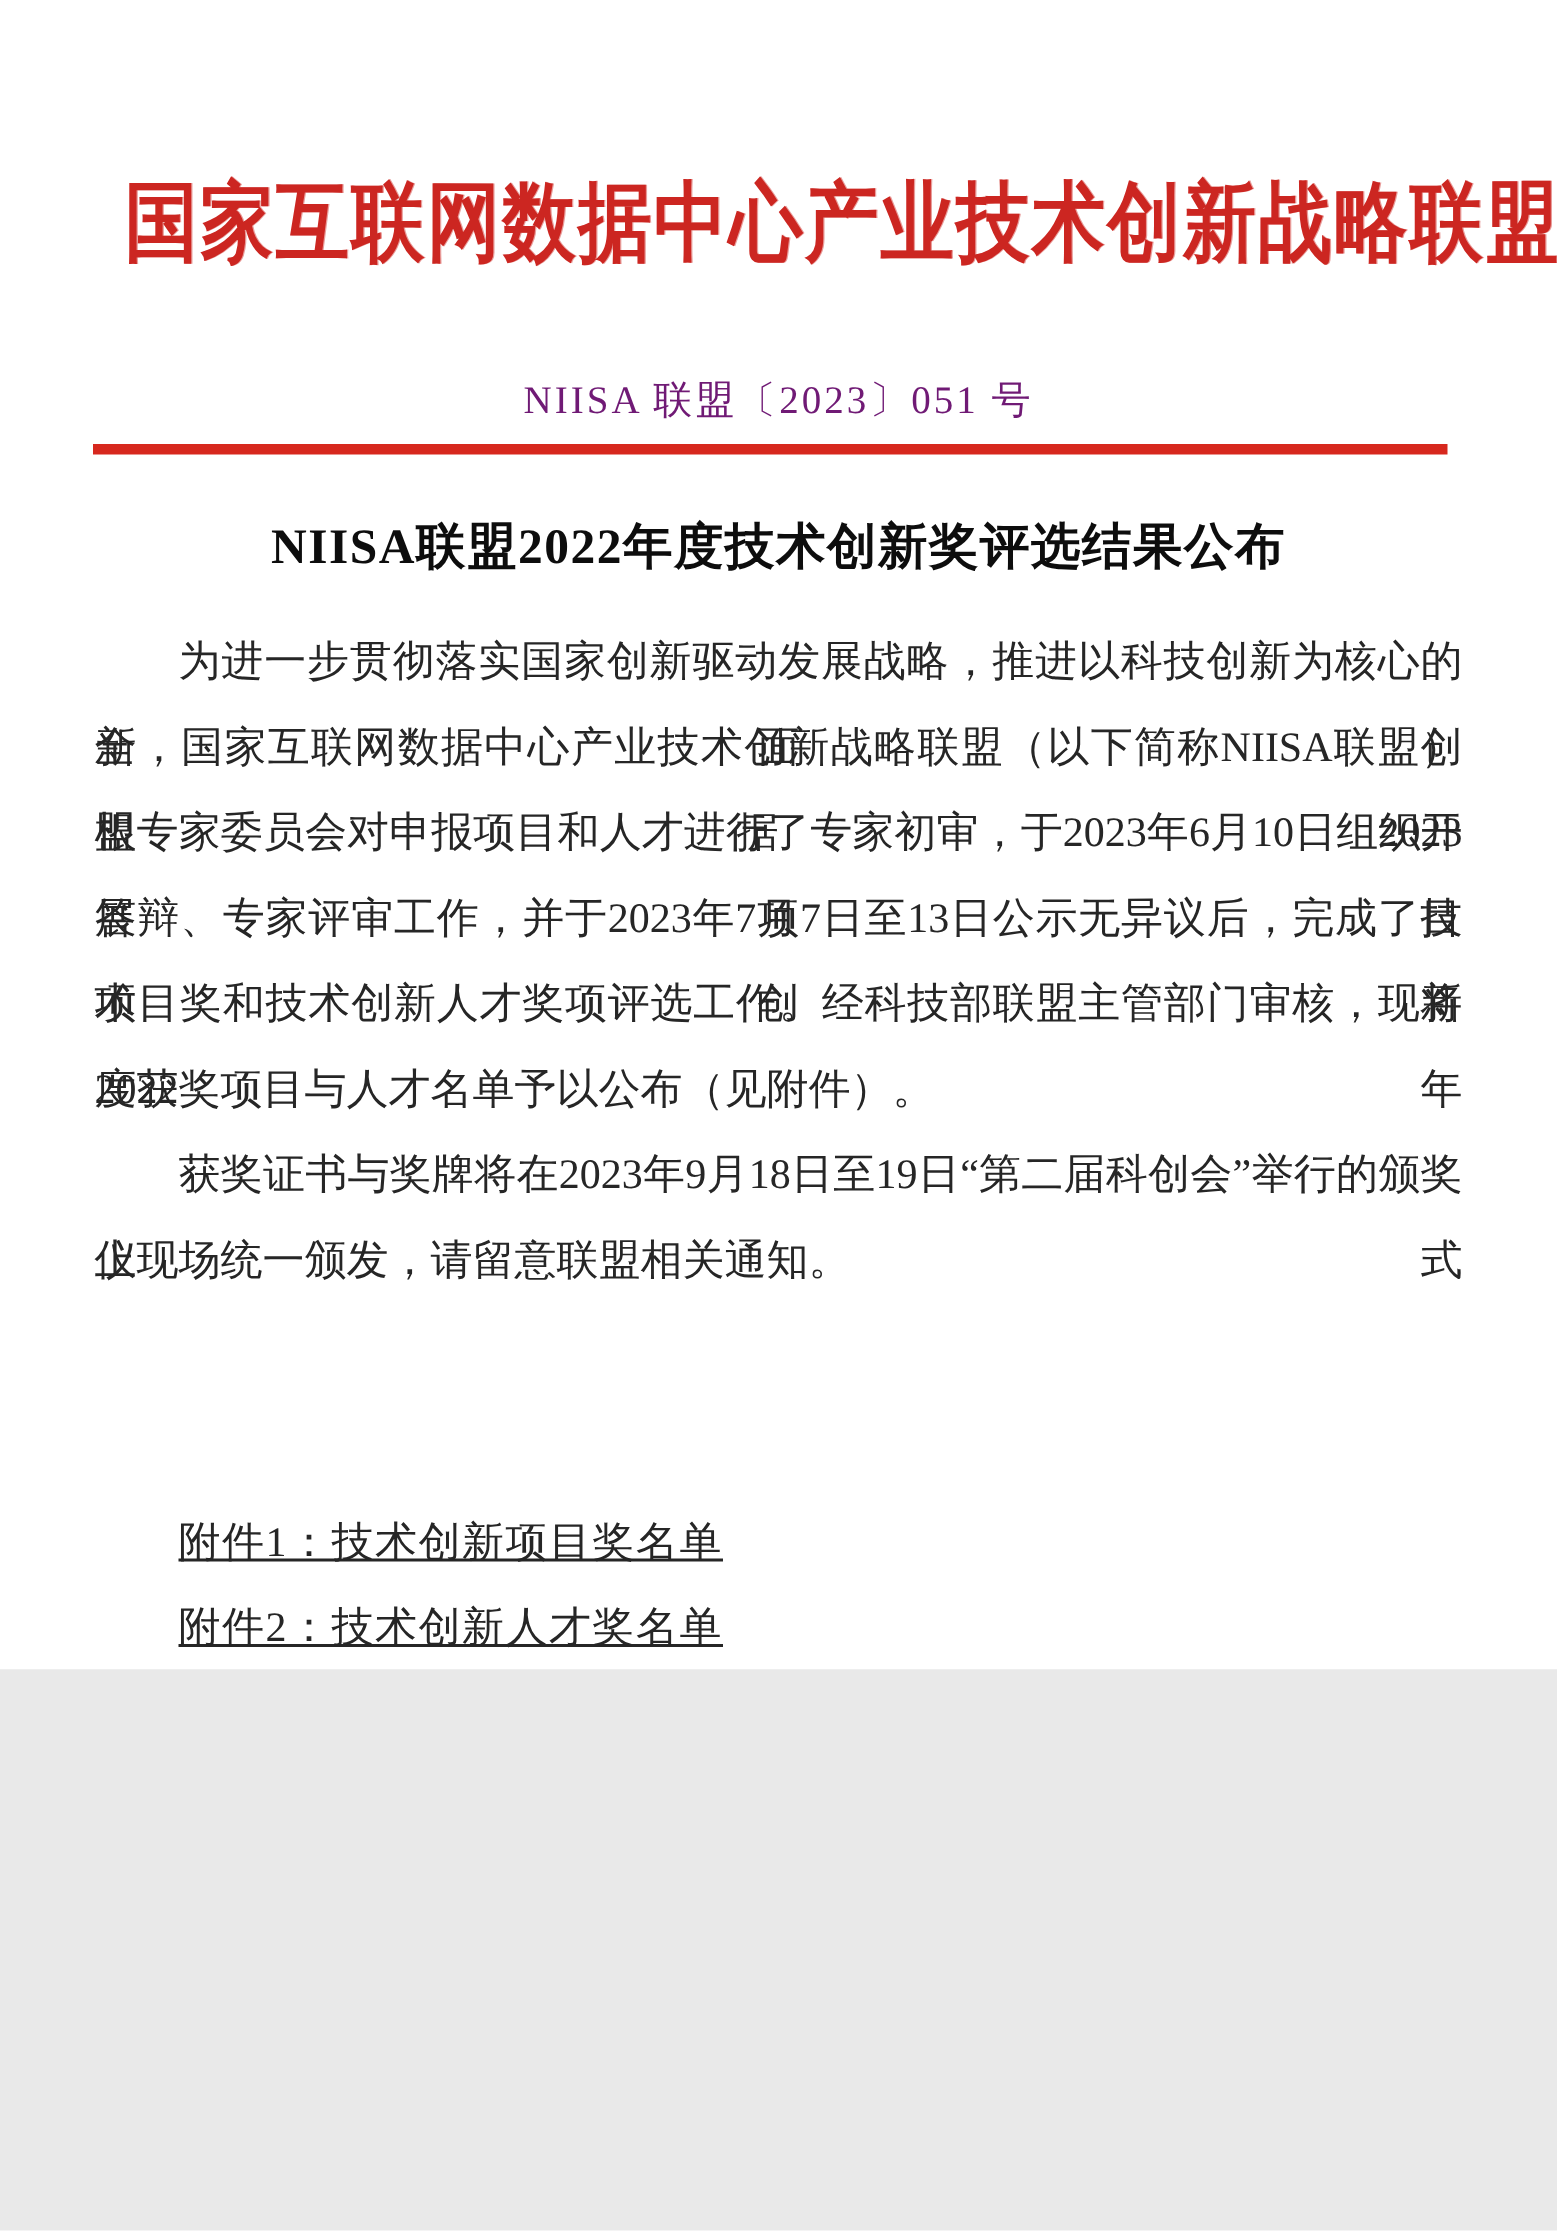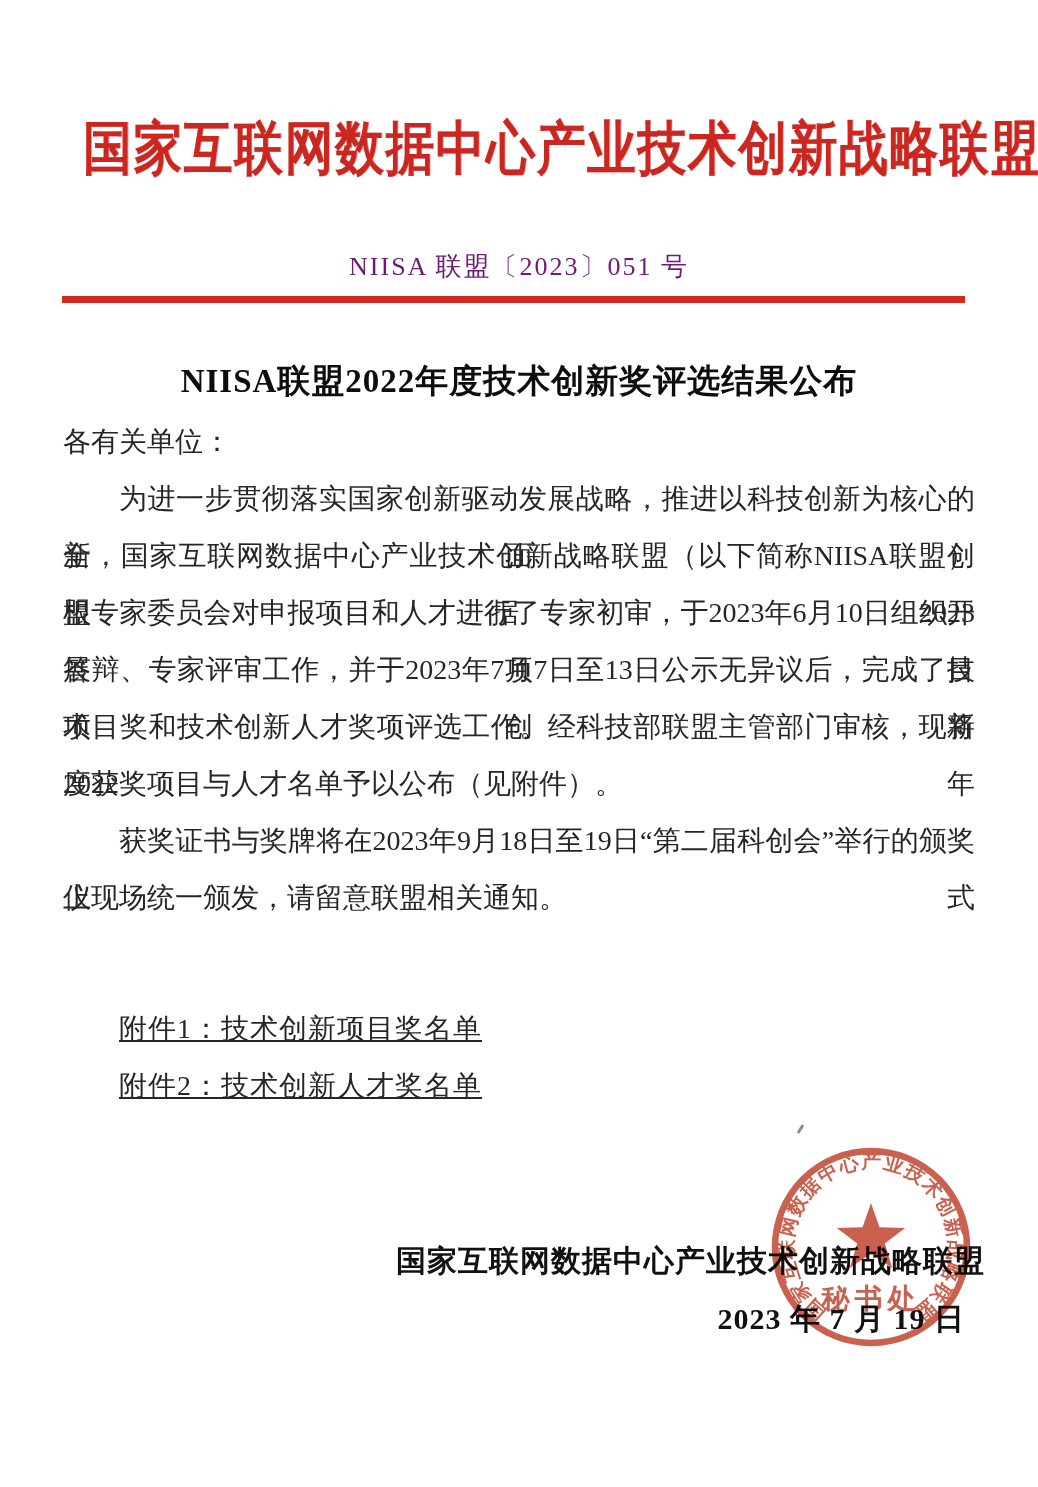--- a/index.html
+++ b/index.html
@@ -1,20 +1,20 @@
 <!DOCTYPE html>
 <html><head>
 <meta charset="utf-8">
 <style>
   * { margin: 0; padding: 0; box-sizing: border-box; }
   html, body { background: #e9e9e9; }
   .page {
     position: relative;
     width: 1038px;
-    height: 1487px;
+    height: 1113px;
     margin: 0 auto;
     background: #ffffff;
     overflow: hidden;
     font-family: "Liberation Serif", "DejaVu Serif", serif;
     color: #262626;
   }
   .letterhead {
     position: absolute;
     top: 112px;
     left: 0;
@@ -53,21 +53,20 @@
     position: absolute;
     top: 344px;
     left: 0;
     width: 100%;
     text-align: center;
     font-size: 33px;
     line-height: 42px;
     font-weight: bold;
     color: #0d0d0d;
     letter-spacing: 1px;
-    margin-top: 16px;
   }
   .body-block {
     position: absolute;
     top: 413px;
     left: 63px;
     width: 912px;
     font-size: 28px;
   }
   .line {
     height: 57px;
@@ -140,21 +139,20 @@
 
   <div class="letterhead">国家互联网数据中心产业技术创新战略联盟</div>
 
   <div class="doc-number">NIISA 联盟〔2023〕051 号</div>
 
   <div class="red-rule"></div>
 
   <div class="doc-title">NIISA联盟2022年度技术创新奖评选结果公布</div>
 
   <div class="body-block">
-    <div class="line short">各有关单位：</div>
     <div>
       <div class="line indent">为进一步贯彻落实国家创新驱动发展战略，推进以科技创新为核心的全面创</div>
       <div class="line">新，国家互联网数据中心产业技术创新战略联盟（以下简称NIISA联盟）根据2023</div>
       <div class="line">盟专家委员会对申报项目和人才进行了专家初审，于2023年6月10日组织开展项目</div>
       <div class="line">答辩、专家评审工作，并于2023年7月7日至13日公示无异议后，完成了技术创新</div>
       <div class="line">项目奖和技术创新人才奖项评选工作。经科技部联盟主管部门审核，现将2022年</div>
       <div class="line short">度获奖项目与人才名单予以公布（见附件）。</div>
     </div>
     <div>
       <div class="line indent">获奖证书与奖牌将在2023年9月18日至19日“第二届科创会”举行的颁奖仪式</div>

